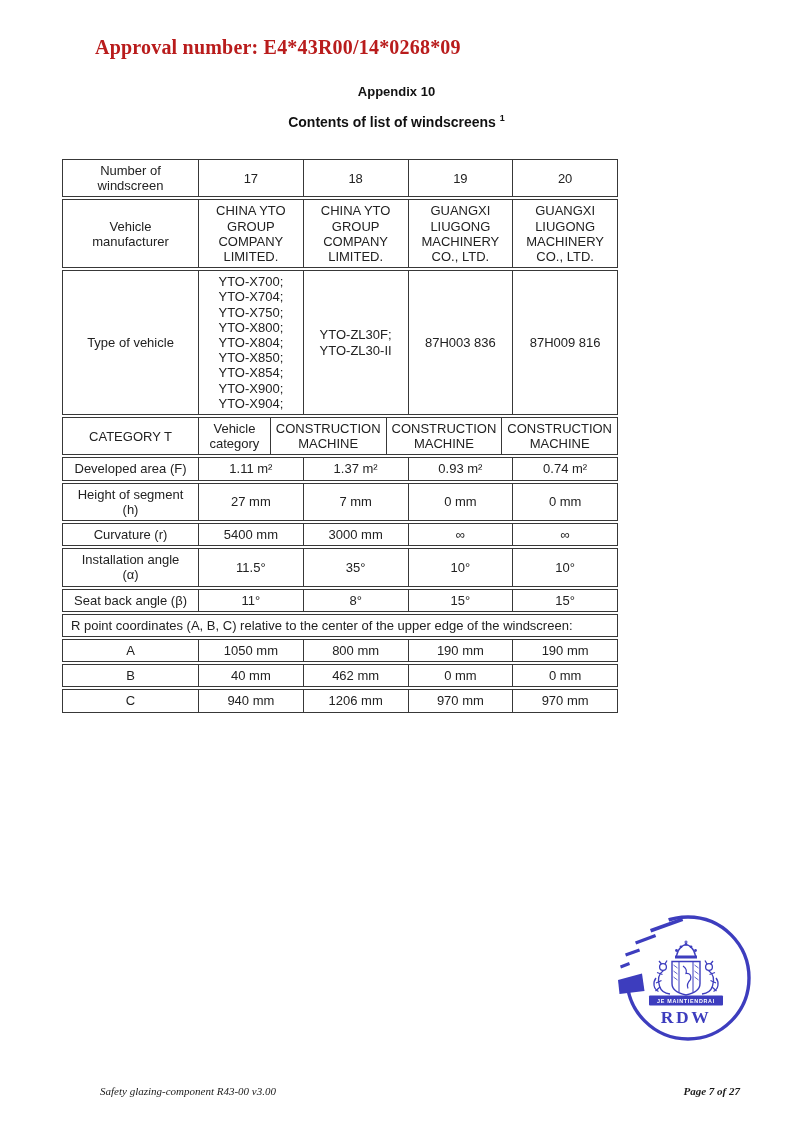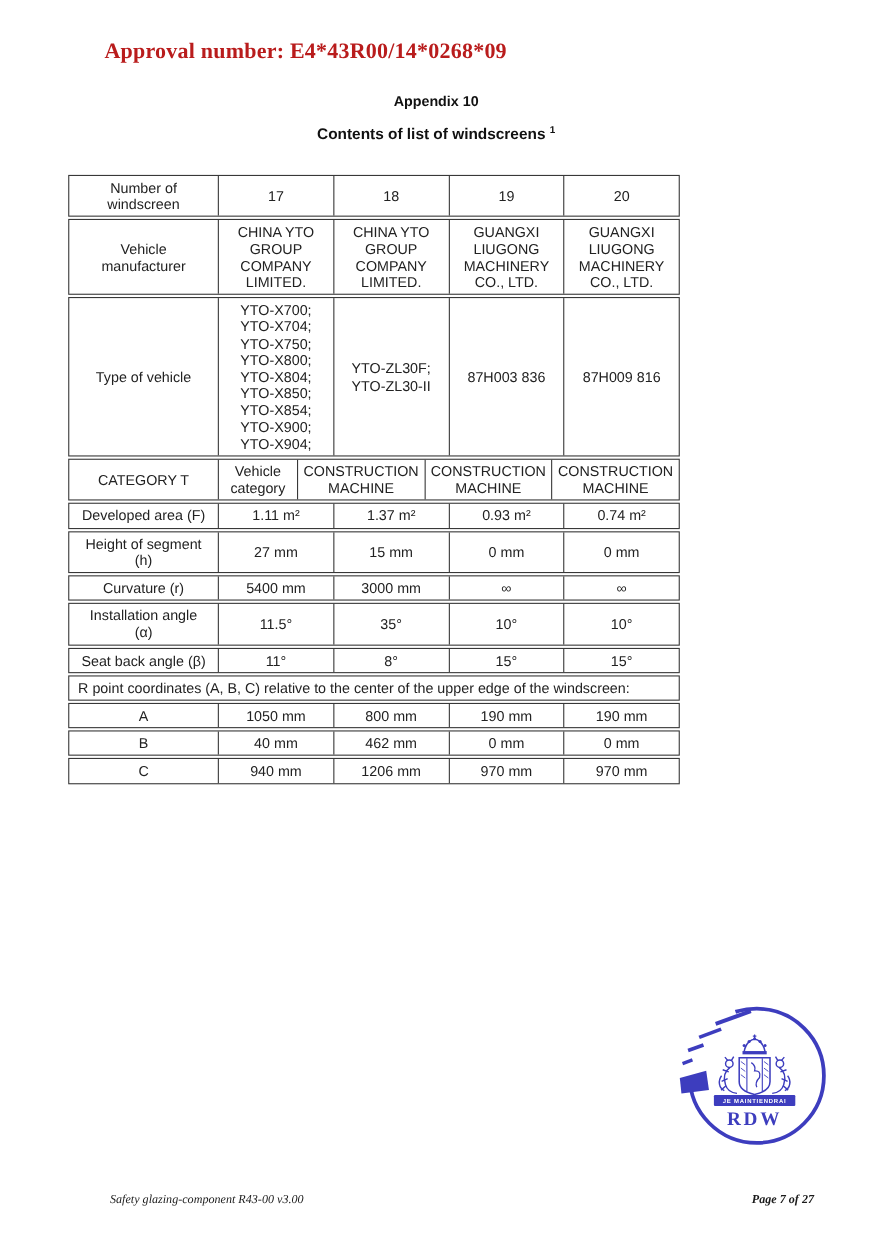--- a/index.html
+++ b/index.html
@@ -122,21 +122,21 @@
     <div class="cell">1.37 m²</div>
     <div class="cell">0.93 m²</div>
     <div class="cell">0.74 m²</div>
   </div>
 
   <div class="trow">
     <div class="cell rowlabel">
         <span class="tight">Height of segment (h)</span>
       </div>
     <div class="cell">27 mm</div>
-    <div class="cell">15 mm</div>
+    <div class="cell">7 mm</div>
     <div class="cell">0 mm</div>
     <div class="cell">0 mm</div>
   </div>
 
   <div class="trow">
     <div class="cell rowlabel">
         <span class="tight">Curvature (r)</span>
       </div>
     <div class="cell">5400 mm</div>
     <div class="cell">3000 mm</div>

